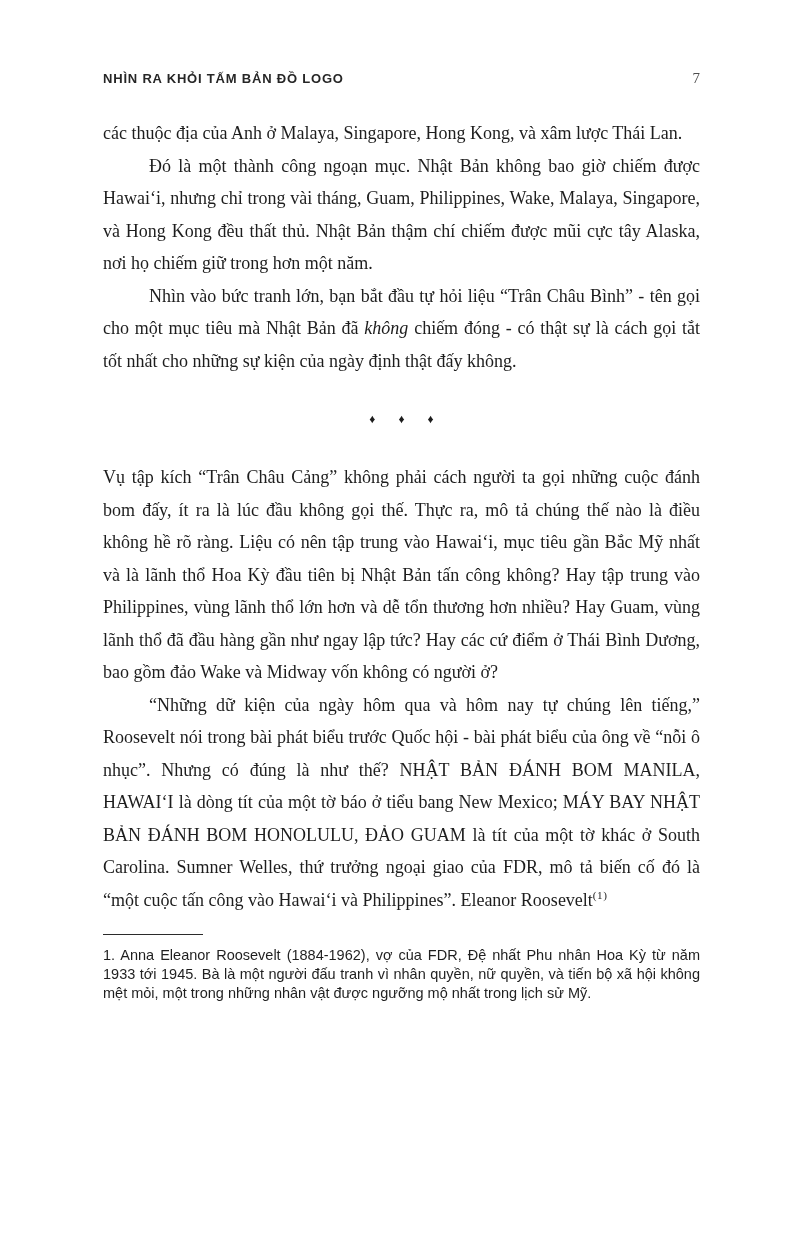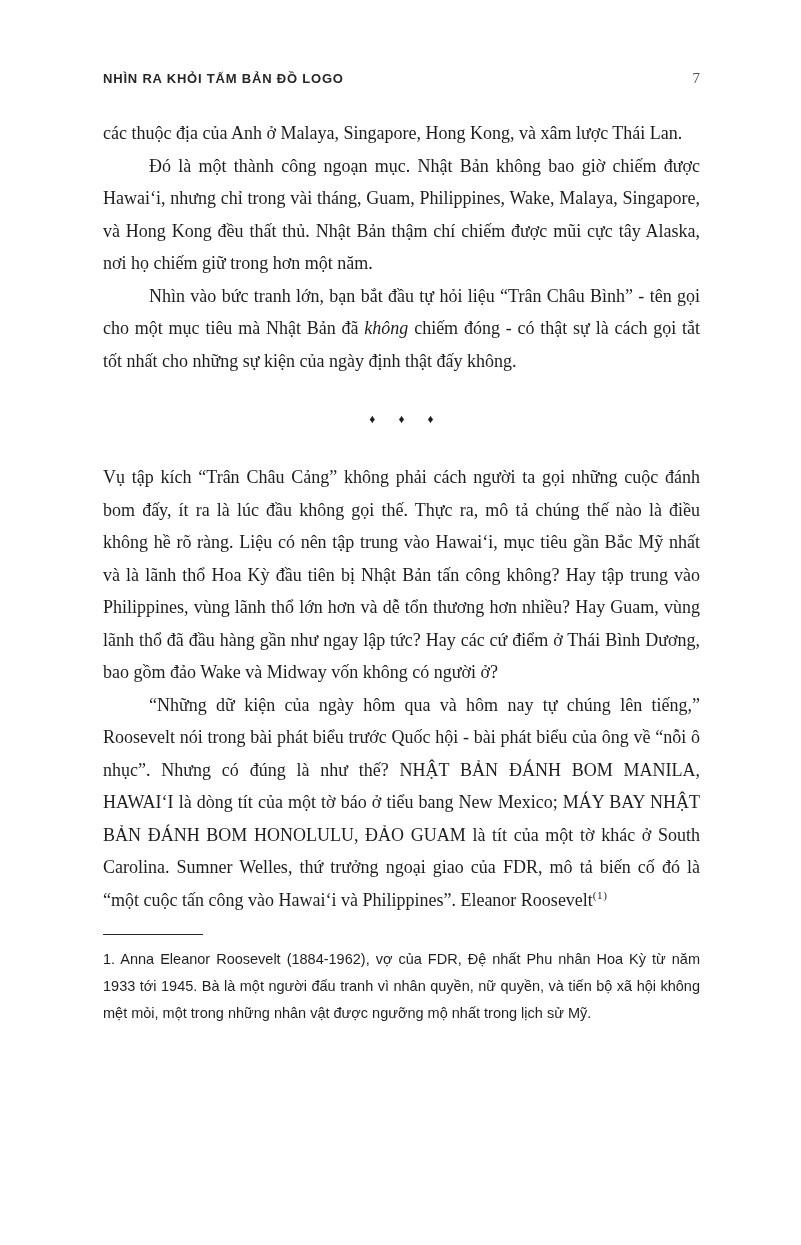--- a/index.html
+++ b/index.html
@@ -64,21 +64,21 @@
   .footnote-section { margin-top: 18px; }
   .footnote-rule {
     width: 100px;
     height: 1px;
     background: #2b2b2b;
   }
   .footnote-text {
     margin: 11px 0 0 0;
     font-family: "Liberation Sans", "DejaVu Sans", sans-serif;
     font-size: 14.5px;
-    line-height: 27px;
+    line-height: 19px;
     color: #1f1f1f;
     text-align: justify;
   }
 </style>
 </head>
 <body>
 
 <div class="page">
 
   <header class="page-header">

